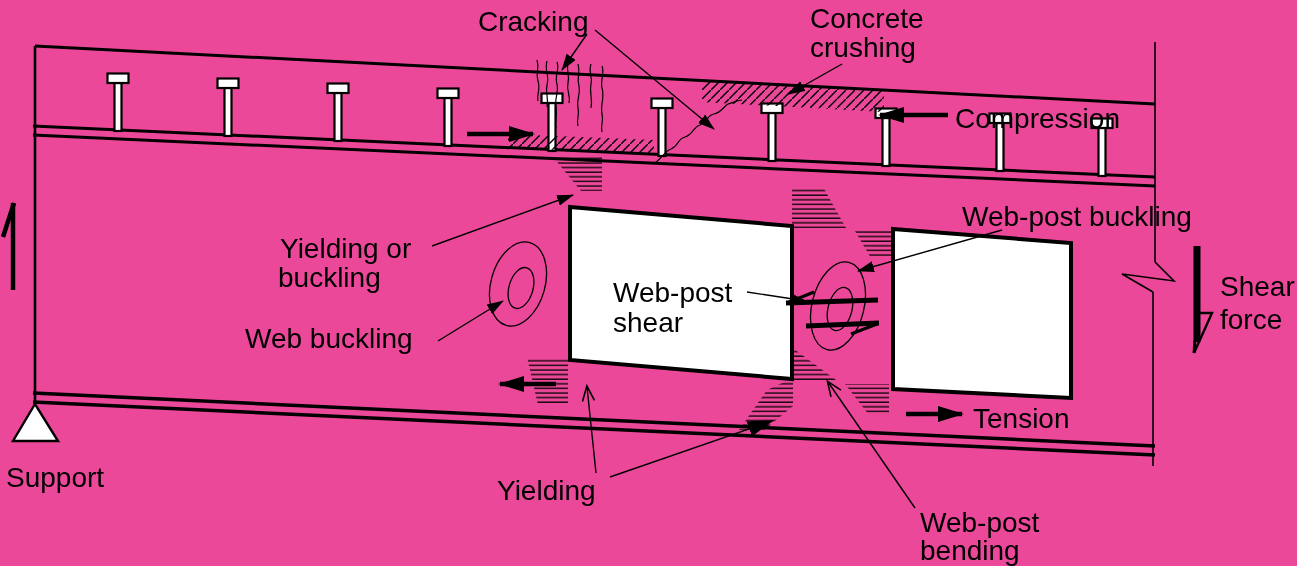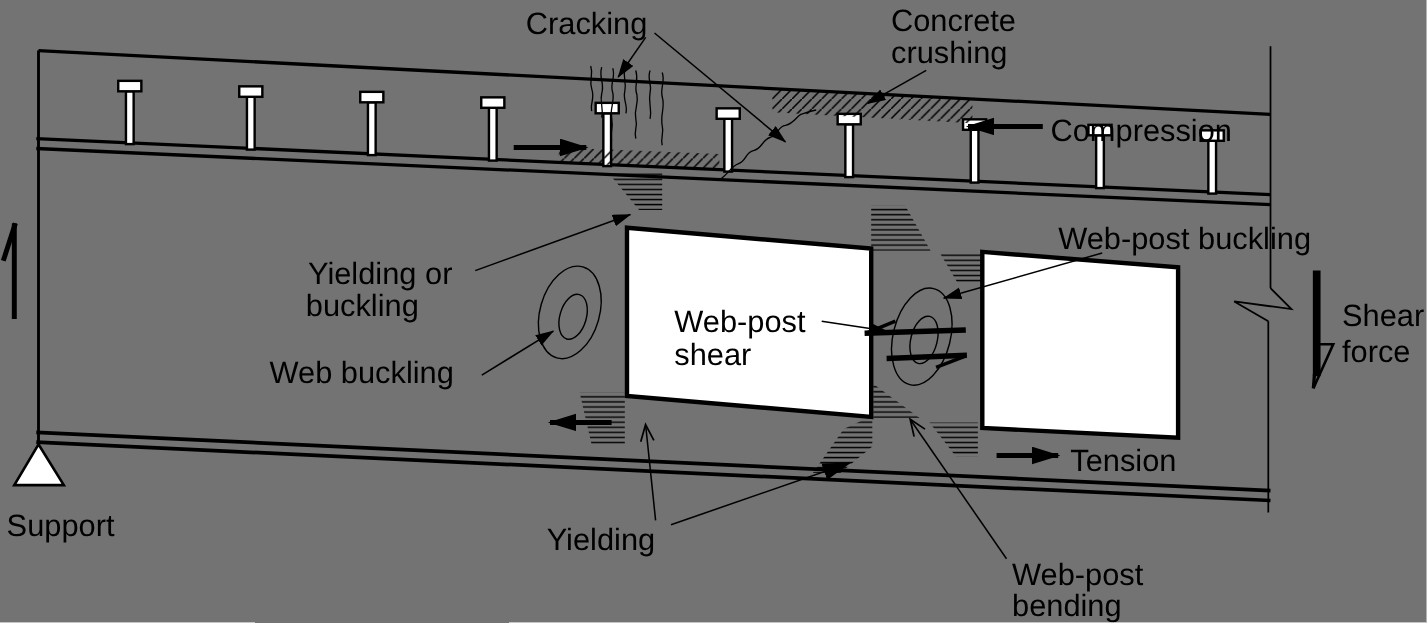--- a/index.html
+++ b/index.html
@@ -1,16 +1,16 @@
 <!DOCTYPE html>
 <html><head>
 <meta charset="utf-8">
 <style>
   html,body{margin:0;padding:0;background:#ffffff;}
-  .stage{position:relative;width:1297px;height:566px;background:#737373;overflow:hidden;
+  .stage{position:relative;width:1297px;height:566px;background:#ec4899;overflow:hidden;
          font-family:"Liberation Sans","DejaVu Sans",sans-serif;}
   svg{display:block}
   text{font-family:"Liberation Sans","DejaVu Sans",sans-serif;font-size:28px;fill:#000;}
 </style>
 </head>
 <body>
 
 <div class="stage">
 <svg width="1297" height="566" viewBox="0 0 1297 566">
   <defs>

